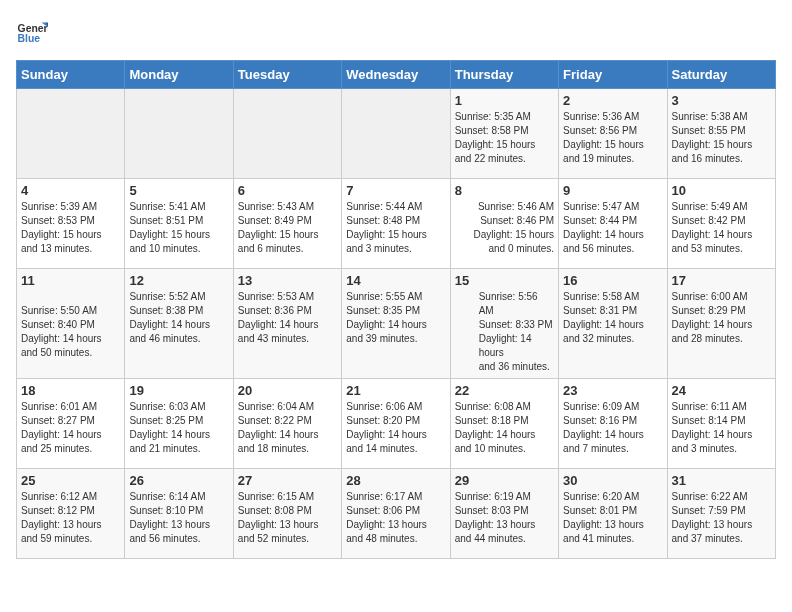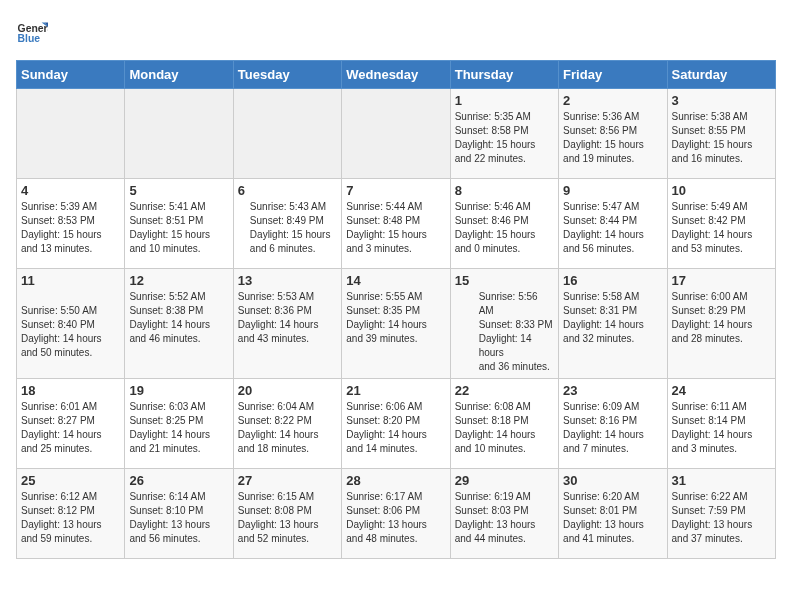--- a/index.html
+++ b/index.html
@@ -153,35 +153,35 @@
         </td>
         <td>
           <div class="day-number">5</div>
           <div class="day-info" style="white-space: pre-line;">Sunrise: 5:41 AM
 Sunset: 8:51 PM
 Daylight: 15 hours
 and 10 minutes.</div>
         </td>
         <td>
           <div class="day-number">6</div>
-          <div class="day-info" style="white-space: pre-line; margin-left: 12px;">Sunrise: 5:43 AM
+          <div class="day-info" style="white-space: pre-line;">Sunrise: 5:43 AM
 Sunset: 8:49 PM
 Daylight: 15 hours
 and 6 minutes.</div>
         </td>
         <td>
           <div class="day-number">7</div>
           <div class="day-info" style="white-space: pre-line;">Sunrise: 5:44 AM
 Sunset: 8:48 PM
 Daylight: 15 hours
 and 3 minutes.</div>
         </td>
         <td>
           <div class="day-number">8</div>
-          <div class="day-info" style="white-space: pre-line;">Sunrise: 5:46 AM
+          <div class="day-info" style="white-space: pre-line; text-align: right;">Sunrise: 5:46 AM
 Sunset: 8:46 PM
 Daylight: 15 hours
 and 0 minutes.</div>
         </td>
         <td>
           <div class="day-number">9</div>
           <div class="day-info" style="white-space: pre-line;">Sunrise: 5:47 AM
 Sunset: 8:44 PM
 Daylight: 14 hours
 and 56 minutes.</div>

